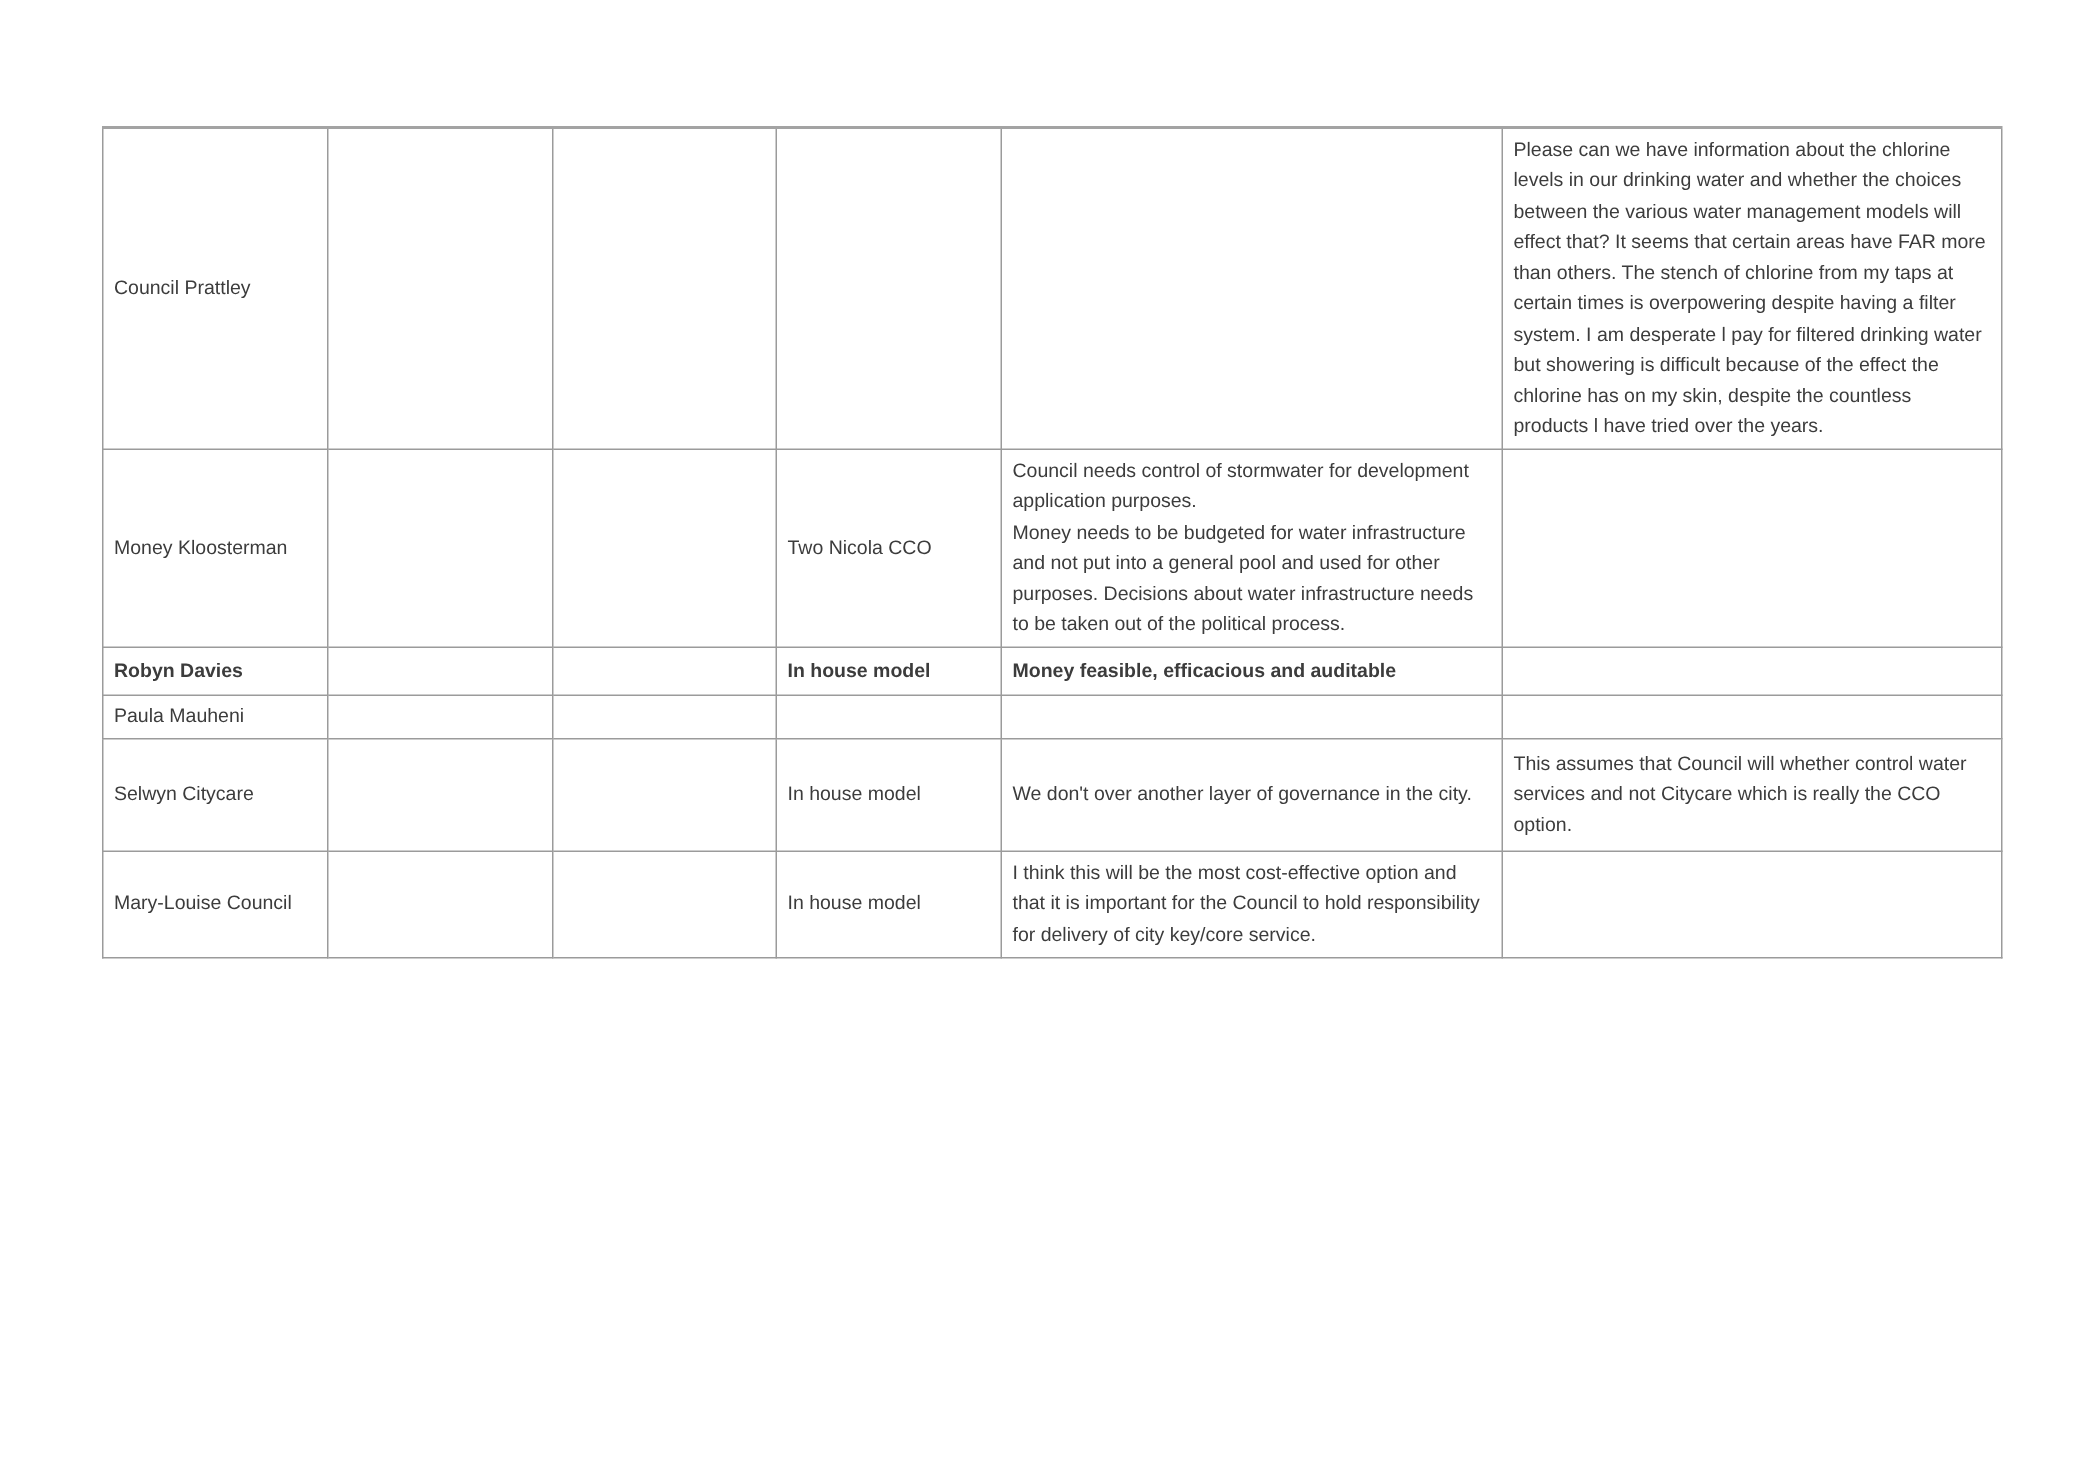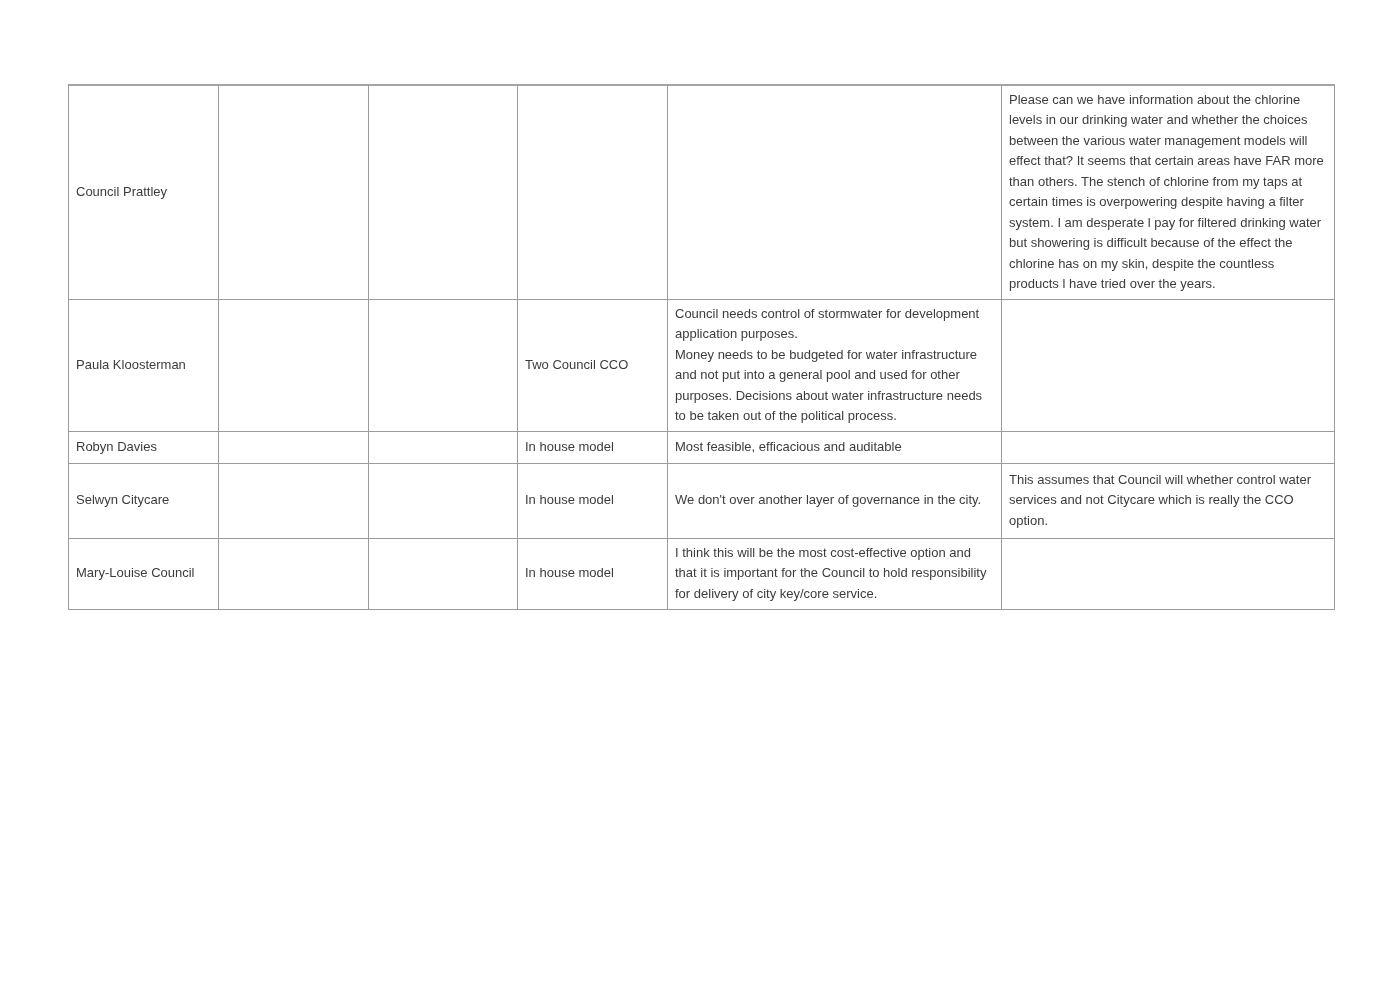--- a/index.html
+++ b/index.html
@@ -31,21 +31,21 @@
     line-height: 20.5px;
     color: #3c3c3c;
     white-space: pre-line;
     word-wrap: break-word;
     overflow: hidden;
     margin-top: 15px;
   }
   
   tr.row-0 { height: 214px; }
   tr.row-1 { height: 132px; }
-  tr.row-2 { height: 32px; }
+  tr.row-2 { height: 32px; font-weight: bold; }
   tr.row-3 { height: 29px; }
   tr.row-4 { height: 75px; }
   tr.row-5 { height: 71px; }
 </style>
 </head>
 <body>
 
 <div class="page">
   <table class="submissions">
     <colgroup>
@@ -59,34 +59,42 @@
     <tbody>
       <tr class="row-0">
         <td>Council Prattley</td>
         <td></td>
         <td></td>
         <td></td>
         <td></td>
         <td>Please can we have information about the chlorine levels in our drinking water and whether the choices between the various water management models will effect that? It seems that certain areas have FAR more than others. The stench of chlorine from my taps at certain times is overpowering despite having a filter system. I am desperate l pay for filtered drinking water but showering is difficult because of the effect the chlorine has on my skin, despite the countless products l have tried over the years.</td>
       </tr>
       <tr class="row-1">
-        <td>Paula Kloosterman</td>
+        <td>Money Kloosterman</td>
         <td></td>
         <td></td>
-        <td>Two Council CCO</td>
+        <td>Two Nicola CCO</td>
         <td>Council needs control of stormwater for development application purposes.
 Money needs to be budgeted for water infrastructure and not put into a general pool and used for other purposes. Decisions about water infrastructure needs to be taken out of the political process.</td>
         <td></td>
       </tr>
       <tr class="row-2">
         <td>Robyn Davies</td>
         <td></td>
         <td></td>
         <td>In house model</td>
-        <td>Most feasible, efficacious and auditable</td>
+        <td>Money feasible, efficacious and auditable</td>
+        <td></td>
+      </tr>
+      <tr class="row-3">
+        <td>Paula Mauheni</td>
+        <td></td>
+        <td></td>
+        <td></td>
+        <td></td>
         <td></td>
       </tr>
       <tr class="row-4">
         <td>Selwyn Citycare</td>
         <td></td>
         <td></td>
         <td>In house model</td>
         <td>We don't over another layer of governance in the city.</td>
         <td>This assumes that Council will whether control water services and not Citycare which is really the CCO option.</td>
       </tr>

